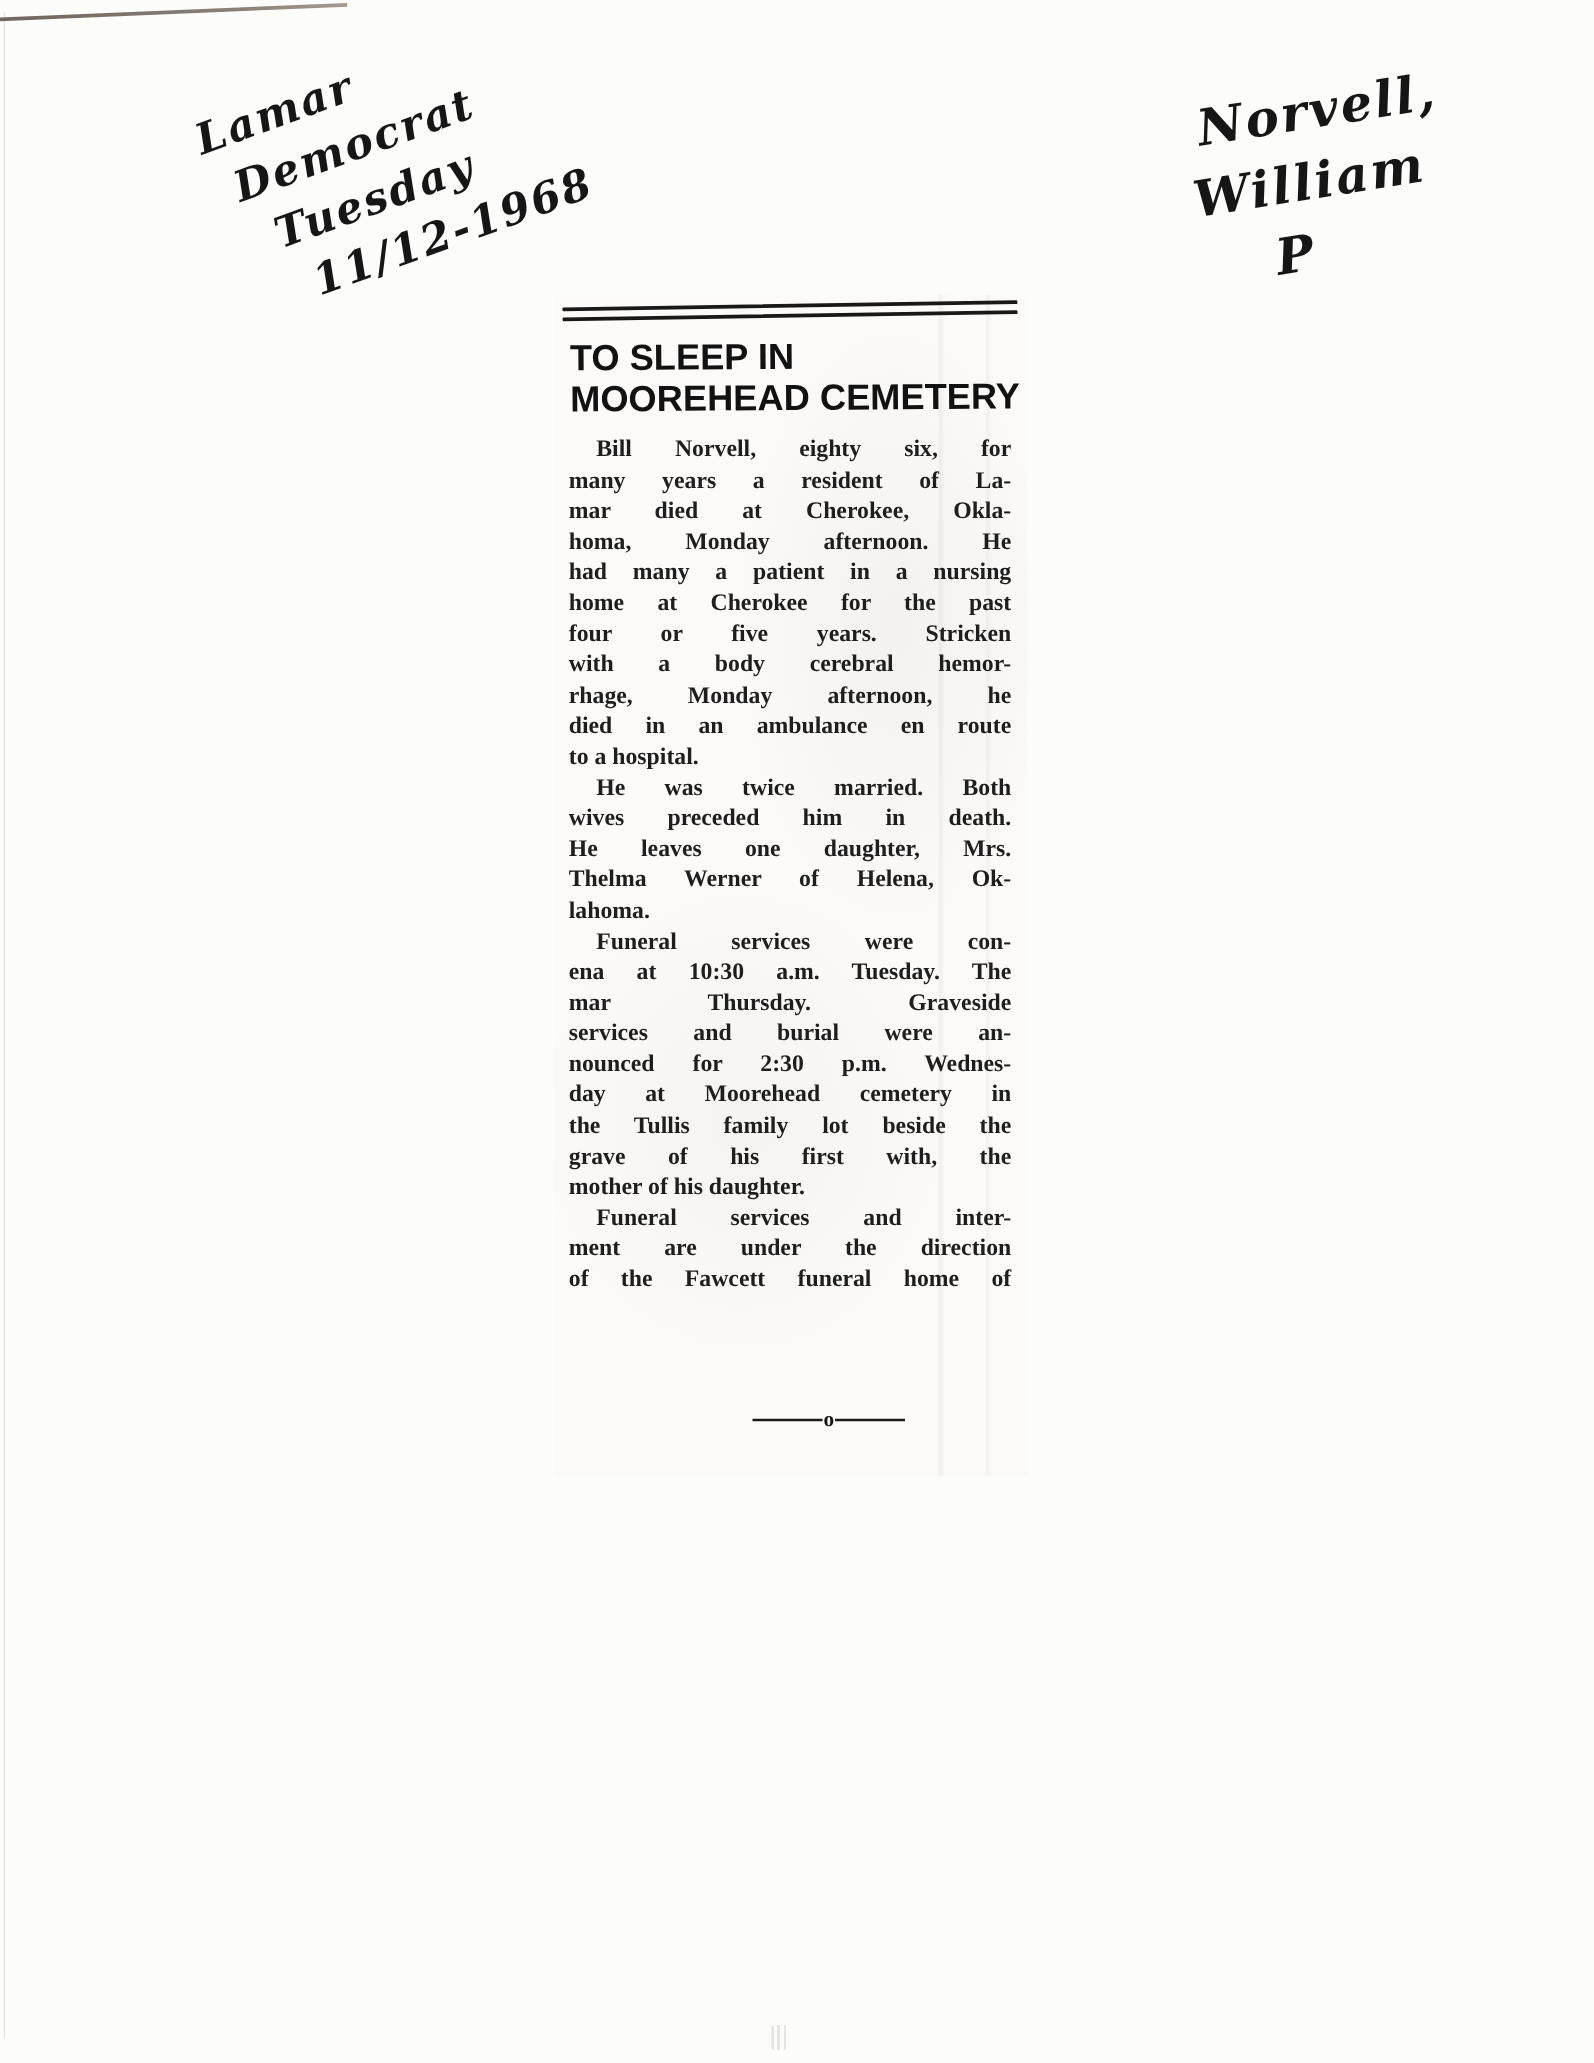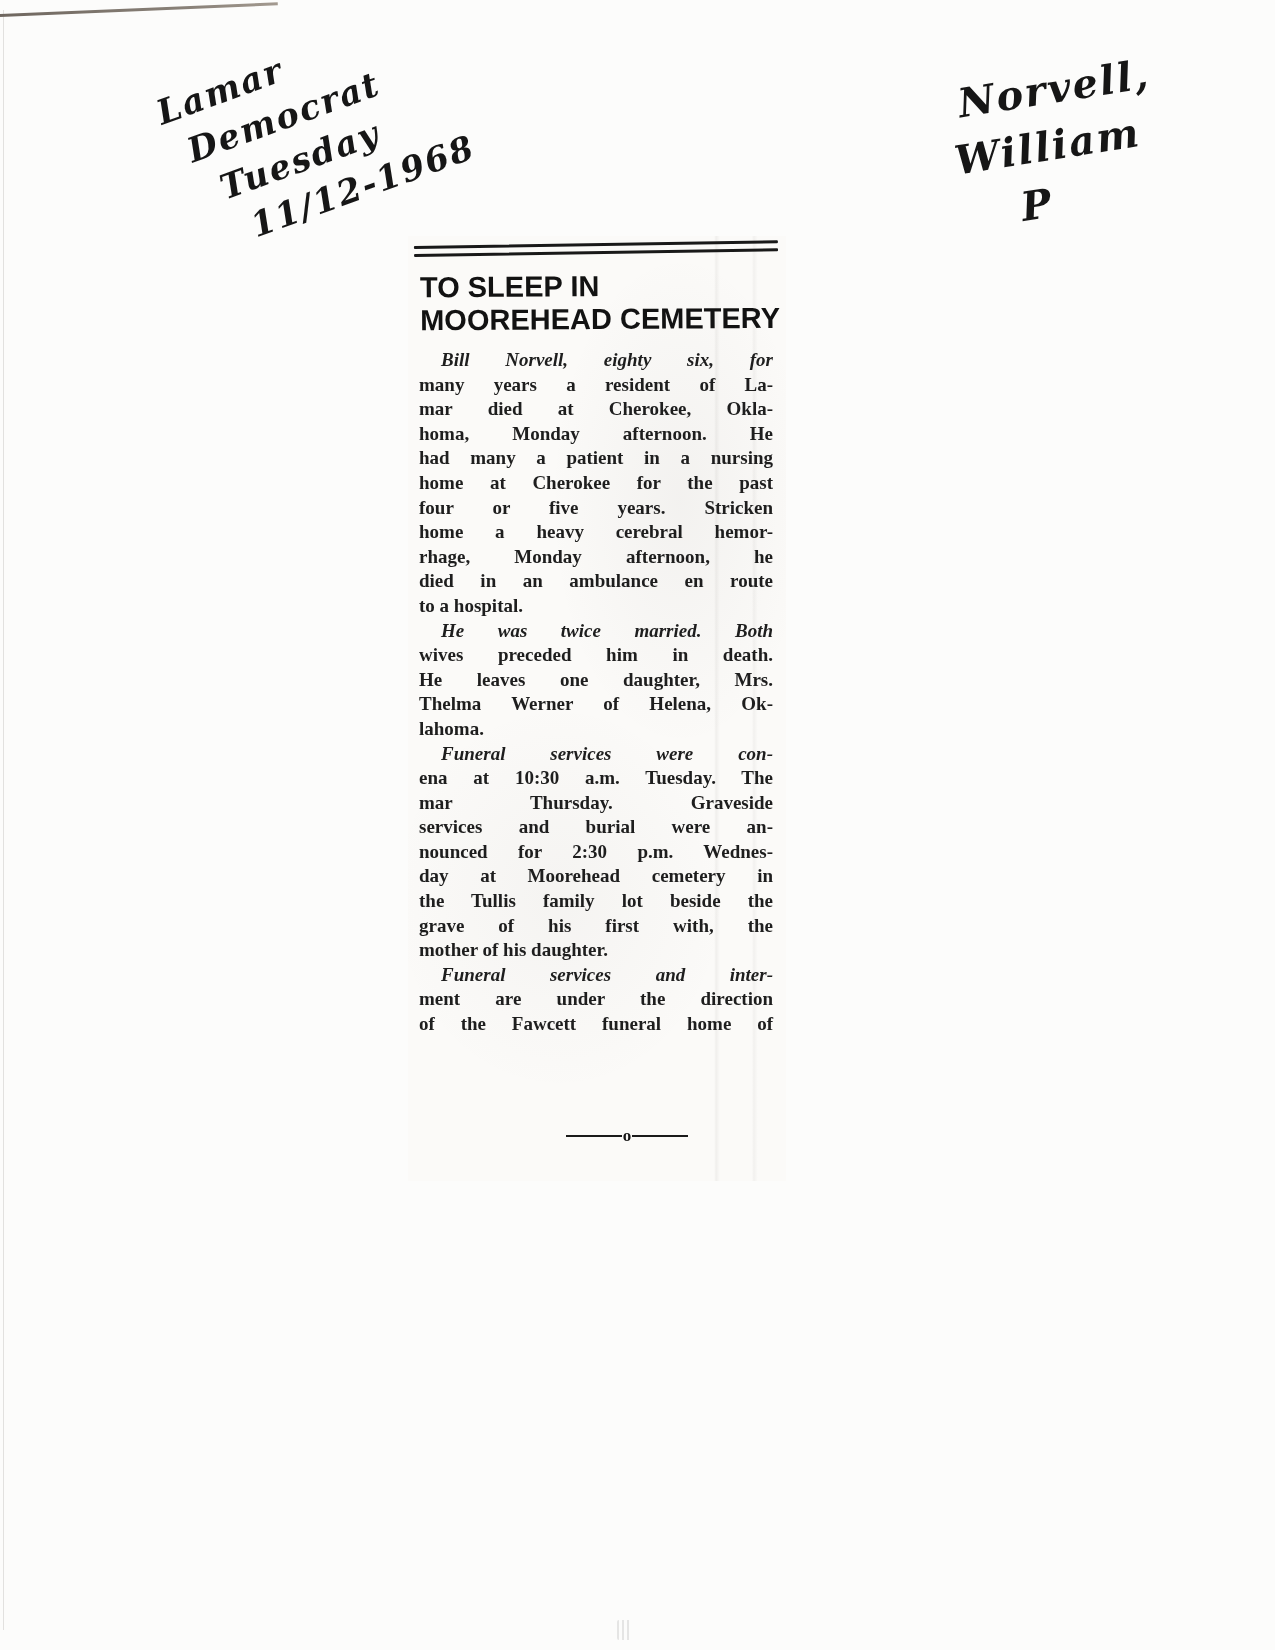--- a/index.html
+++ b/index.html
@@ -66,21 +66,21 @@
     transform-origin: top left;
     letter-spacing: 2px;
   }
   .hw-right .hw-line:nth-child(1) { margin-left: 12px; }
   .hw-right .hw-line:nth-child(2) { margin-left: 0; }
   .hw-right .hw-line:nth-child(3) { margin-left: 58px; }
 
   
   .clipping {
     position: absolute;
-    left: 408px; top: 236px;
+    left: 444px; top: 236px;
     width: 378px; height: 945px;
     background:
       radial-gradient(ellipse 200px 380px at 72% 28%, rgba(90,84,78,0.05), transparent 65%),
       radial-gradient(ellipse 260px 300px at 40% 70%, rgba(90,84,78,0.04), transparent 65%),
       linear-gradient(90deg,
         transparent 0 81%, rgba(95,90,84,0.07) 81.5%, transparent 82.5%,
         transparent 91%, rgba(95,90,84,0.06) 91.5%, transparent 92.5%),
       #fbfaf8;
   }
   .double-rule {
@@ -119,21 +119,21 @@
     font-size: 19px;
     color: #1e1e1e;
   }
   .bline {
     height: 24.6px;
     line-height: 24.6px;
     text-align: justify;
     text-align-last: justify;
     white-space: normal;
   }
-  .bline.first { text-indent: 22px; font-style: italic; }
+  .bline.first { text-indent: 22px; }
   .bline.last { text-align-last: left; }
 
   .end-divider {
     position: absolute;
     left: 158px; top: 893px;
     width: 122px;
     display: flex;
     align-items: center;
     color: #151515;
   }
@@ -182,21 +182,21 @@
   </div>
 
   <div class="clipping-body">
       <div class="bline first">Bill Norvell, eighty six, for</div>
       <div class="bline">many years a resident of La-</div>
       <div class="bline">mar died at Cherokee, Okla-</div>
       <div class="bline">homa, Monday afternoon. He</div>
       <div class="bline">had many a patient in a nursing</div>
       <div class="bline">home at Cherokee for the past</div>
       <div class="bline">four or five years. Stricken</div>
-      <div class="bline">home a heavy cerebral hemor-</div>
+      <div class="bline">with a body cerebral hemor-</div>
       <div class="bline">rhage, Monday afternoon, he</div>
       <div class="bline">died in an ambulance en route</div>
       <div class="bline last">to a hospital.</div>
       <div class="bline first">He was twice married. Both</div>
       <div class="bline">wives preceded him in death.</div>
       <div class="bline">He leaves one daughter, Mrs.</div>
       <div class="bline">Thelma Werner of Helena, Ok-</div>
       <div class="bline last">lahoma.</div>
       <div class="bline first">Funeral services were con-</div>
       <div class="bline">ena at 10:30 a.m. Tuesday. The</div>

